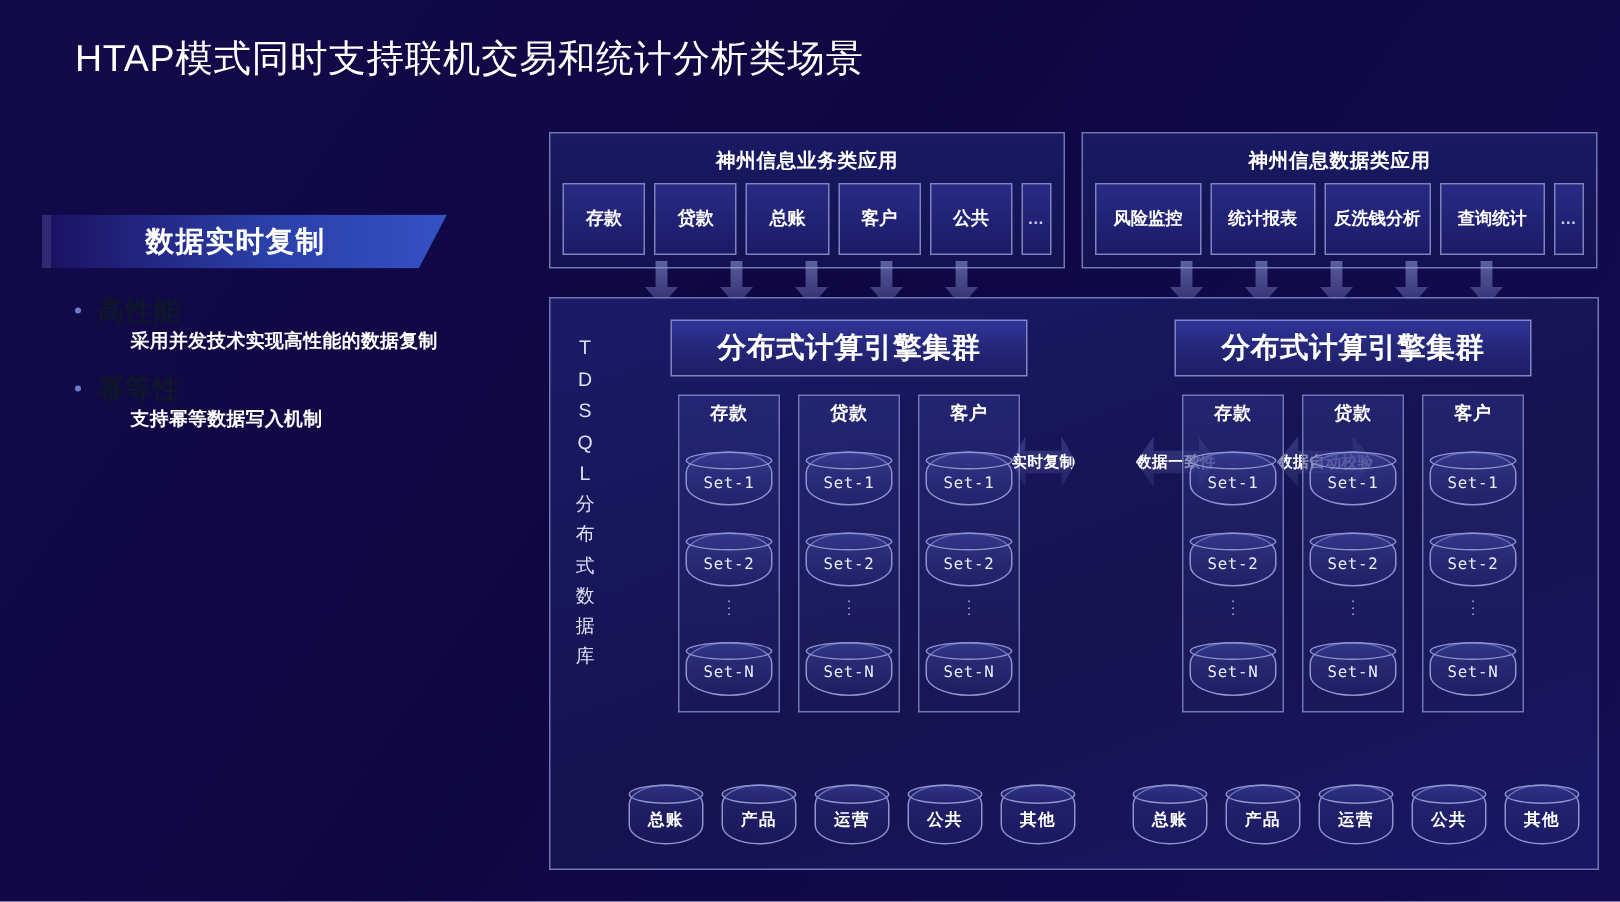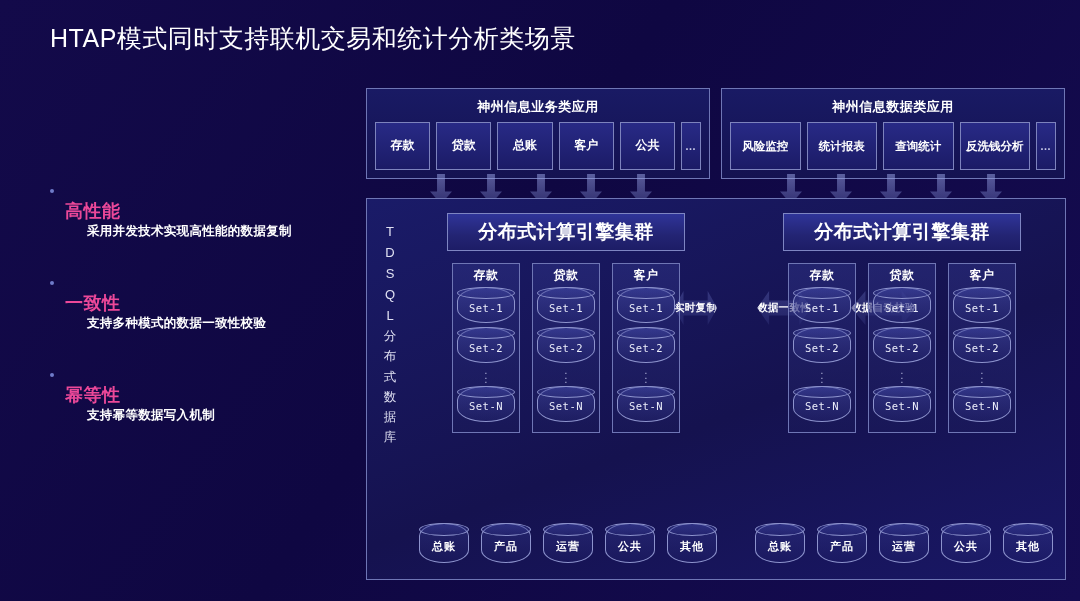--- a/index.html
+++ b/index.html
@@ -55,23 +55,22 @@
 
   .feature-list { margin-top: 16px; padding-left: 22px; }
   .feature-item { margin-bottom: 11px; }
   .feature-head { display: flex; align-items: center; gap: 11px; }
   .bullet-dot {
     width: 4px; height: 4px; border-radius: 50%;
     background: #6f7bc9; flex: none;
   }
   .feature-title {
     font-size: 18px; font-weight: bold;
-    color: #ec4899;
+    color: #0f172a;
     letter-spacing: .5px;
-    margin-top: 40px;
   }
   .feature-desc {
     margin-left: 37px;
     margin-top: 0;
     font-size: 12.5px;
     font-weight: bold;
     color: #ffffff;
     letter-spacing: .3px;
   }
 
@@ -160,21 +159,21 @@
   }
   .set-col-title { font-size: 12px; font-weight: bold; color: #fff; margin-bottom: 3px; letter-spacing:.5px;}
 
   .cylinder {
     position: relative;
     width: 58px; height: 36px;
     margin-bottom: 4px;
     border: 1px solid #8d93cd;
     border-radius: 50% / 14px;
     background: linear-gradient(180deg, rgba(70,76,165,.45), rgba(40,42,120,.30));
-    display: flex; align-items: center; justify-content: center;
+    display: flex; align-items: center; justify-content: center; margin-top: 14px;
   }
   .cylinder::before {
     content: "";
     position: absolute; left: -1px; right: -1px; top: -1px; height: 10px;
     border: 1px solid #8d93cd;
     border-radius: 50%;
     background: linear-gradient(180deg, rgba(55,60,150,.55), rgba(45,48,130,.25));
   }
   .cylinder .cyl-text {
     position: relative; z-index: 2;
@@ -235,38 +234,35 @@
     margin-top: 6px;
   }
 </style>
 </head>
 <body>
 
 <h1 id="page-title">HTAP模式同时支持联机交易和统计分析类场景</h1>
 
 <div id="left-panel">
 
+  <div id="section-banner">
+    <span class="banner-edge"></span>
+    <span class="banner-text">数据实时复制</span>
+  </div>
 
   <div class="feature-list">
 
     <div class="feature-item">
       <div class="feature-head">
         <span class="bullet-dot"></span>
         <span class="feature-title">高性能</span>
       </div>
       <div class="feature-desc">采用并发技术实现高性能的数据复制</div>
     </div>
 
-    <div class="feature-item">
-      <div class="feature-head">
-        <span class="bullet-dot"></span>
-        <span class="feature-title">一致性</span>
-      </div>
-      <div class="feature-desc">支持多种模式的数据一致性校验</div>
-    </div>
 
     <div class="feature-item">
       <div class="feature-head">
         <span class="bullet-dot"></span>
         <span class="feature-title">幂等性</span>
       </div>
       <div class="feature-desc">支持幂等数据写入机制</div>
     </div>
 
   </div>
@@ -286,22 +282,22 @@
         <div class="app-chip">公共</div>
         <div class="app-chip ellipsis">…</div>
       </div>
     </div>
 
     <div class="app-group outer-box">
       <div class="app-group-title">神州信息数据类应用</div>
       <div class="app-chips">
         <div class="app-chip two-line">风险监控</div>
         <div class="app-chip two-line">统计报表</div>
+        <div class="app-chip two-line">反洗钱分析</div>
         <div class="app-chip two-line">查询统计</div>
-        <div class="app-chip two-line">反洗钱分析</div>
         <div class="app-chip ellipsis">…</div>
       </div>
     </div>
 
   </div>
 
   <div class="arrow-row" style="left:50px; top:86px; width:250px;">
     <span class="down-arrow"></span>
     <span class="down-arrow"></span>
     <span class="down-arrow"></span>

